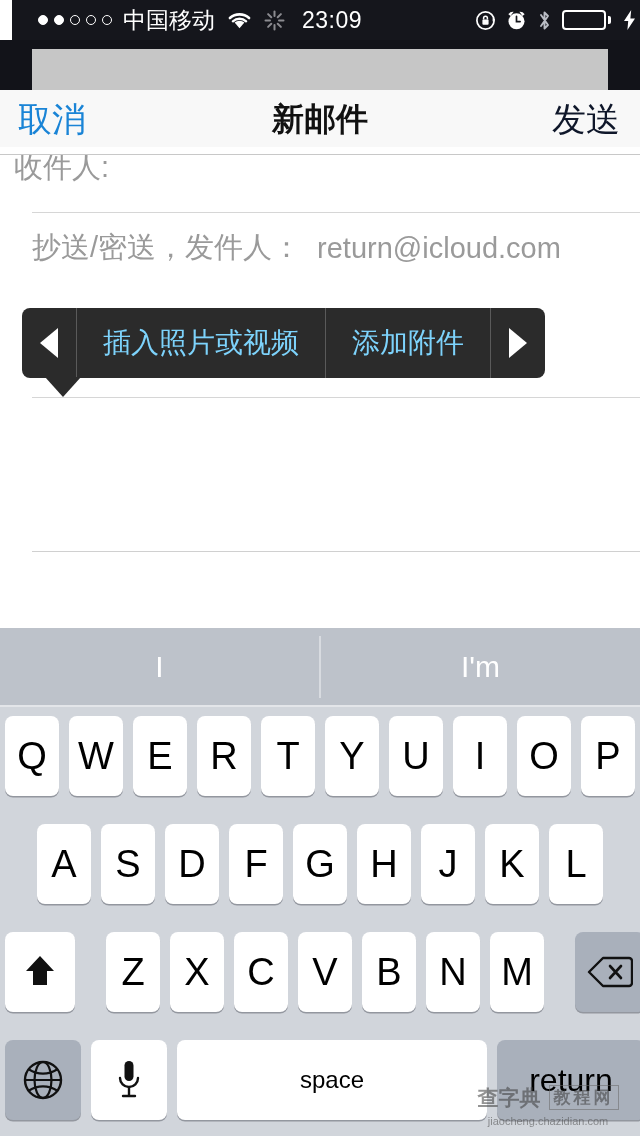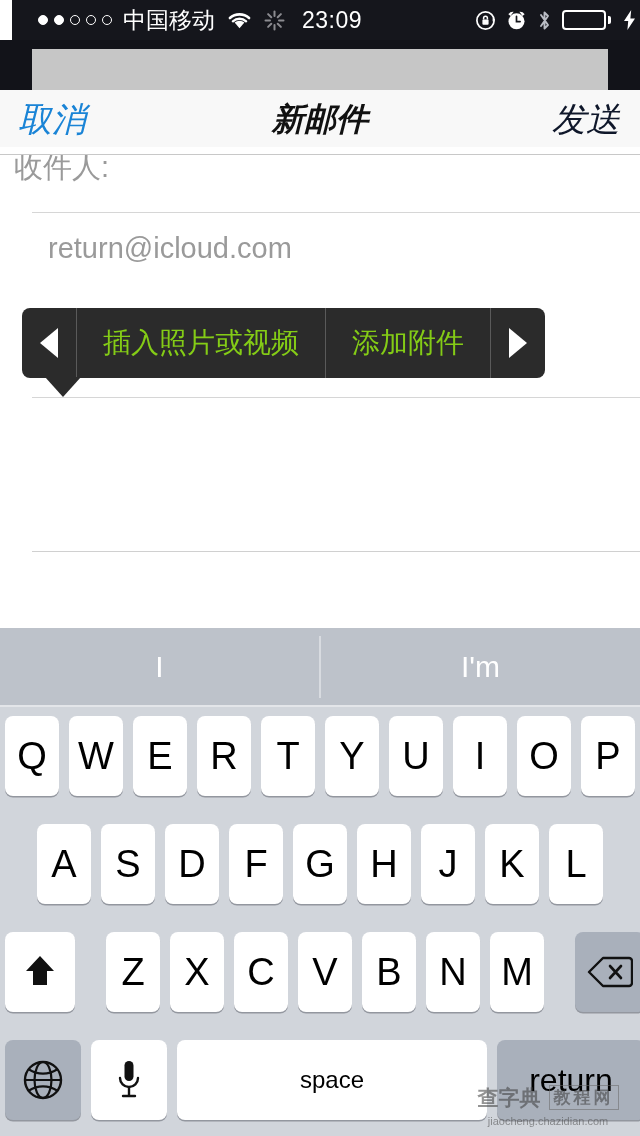--- a/index.html
+++ b/index.html
@@ -84,21 +84,20 @@
   }
 
   
   #nav-bar {
     position: absolute;
     left: 0; top: 90px;
     width: 640px; height: 57px;
     background: #f8f8f8;
     display: flex;
     align-items: center;
-    font-style: italic;
   }
   #nav-cancel {
     position: absolute; left: 18px;
     font-size: 34px; color: #1a84d6; line-height: 1;
   }
   #nav-title {
     width: 640px; text-align: center;
     font-size: 32px; font-weight: 700; color: #111111; line-height: 1;
   }
   #nav-send {
@@ -146,21 +145,21 @@
     height: 70px;
     display: flex;
     align-items: stretch;
     z-index: 5;
   }
   .menu-seg {
     background: #2b2b2b;
     display: flex;
     align-items: center;
     justify-content: center;
-    color: #84cc16;
+    color: #7dd3fc;
     font-size: 28px;
     position: relative;
   }
   .menu-seg + .menu-seg { border-left: 1.5px solid #5a5a5a; }
   .menu-seg.first { border-radius: 8px 0 0 8px; padding: 0 18px; }
   .menu-seg.last  { border-radius: 0 8px 8px 0; padding: 0 18px; }
   .menu-seg.label { padding: 0 26px; }
   .arrow-l {
     width: 0; height: 0;
     border-top: 15px solid transparent;
@@ -369,20 +368,21 @@
   <div id="nav-hairline"></div>
 
   <div id="compose-area">
 
     <div class="field-row" id="row-to">
       <span>收件人:</span>
     </div>
     <div class="hairline" id="hair-to"></div>
 
     <div class="field-row" id="row-cc">
+      <span>抄送/密送，发件人：</span>
       <span id="cc-email">return@icloud.com</span>
     </div>
     <div class="hairline" id="hair-cc"></div>
 
     <div id="hair-body"></div>
 
   </div>
 
   <div id="edit-menu">
     <div class="menu-seg first">

